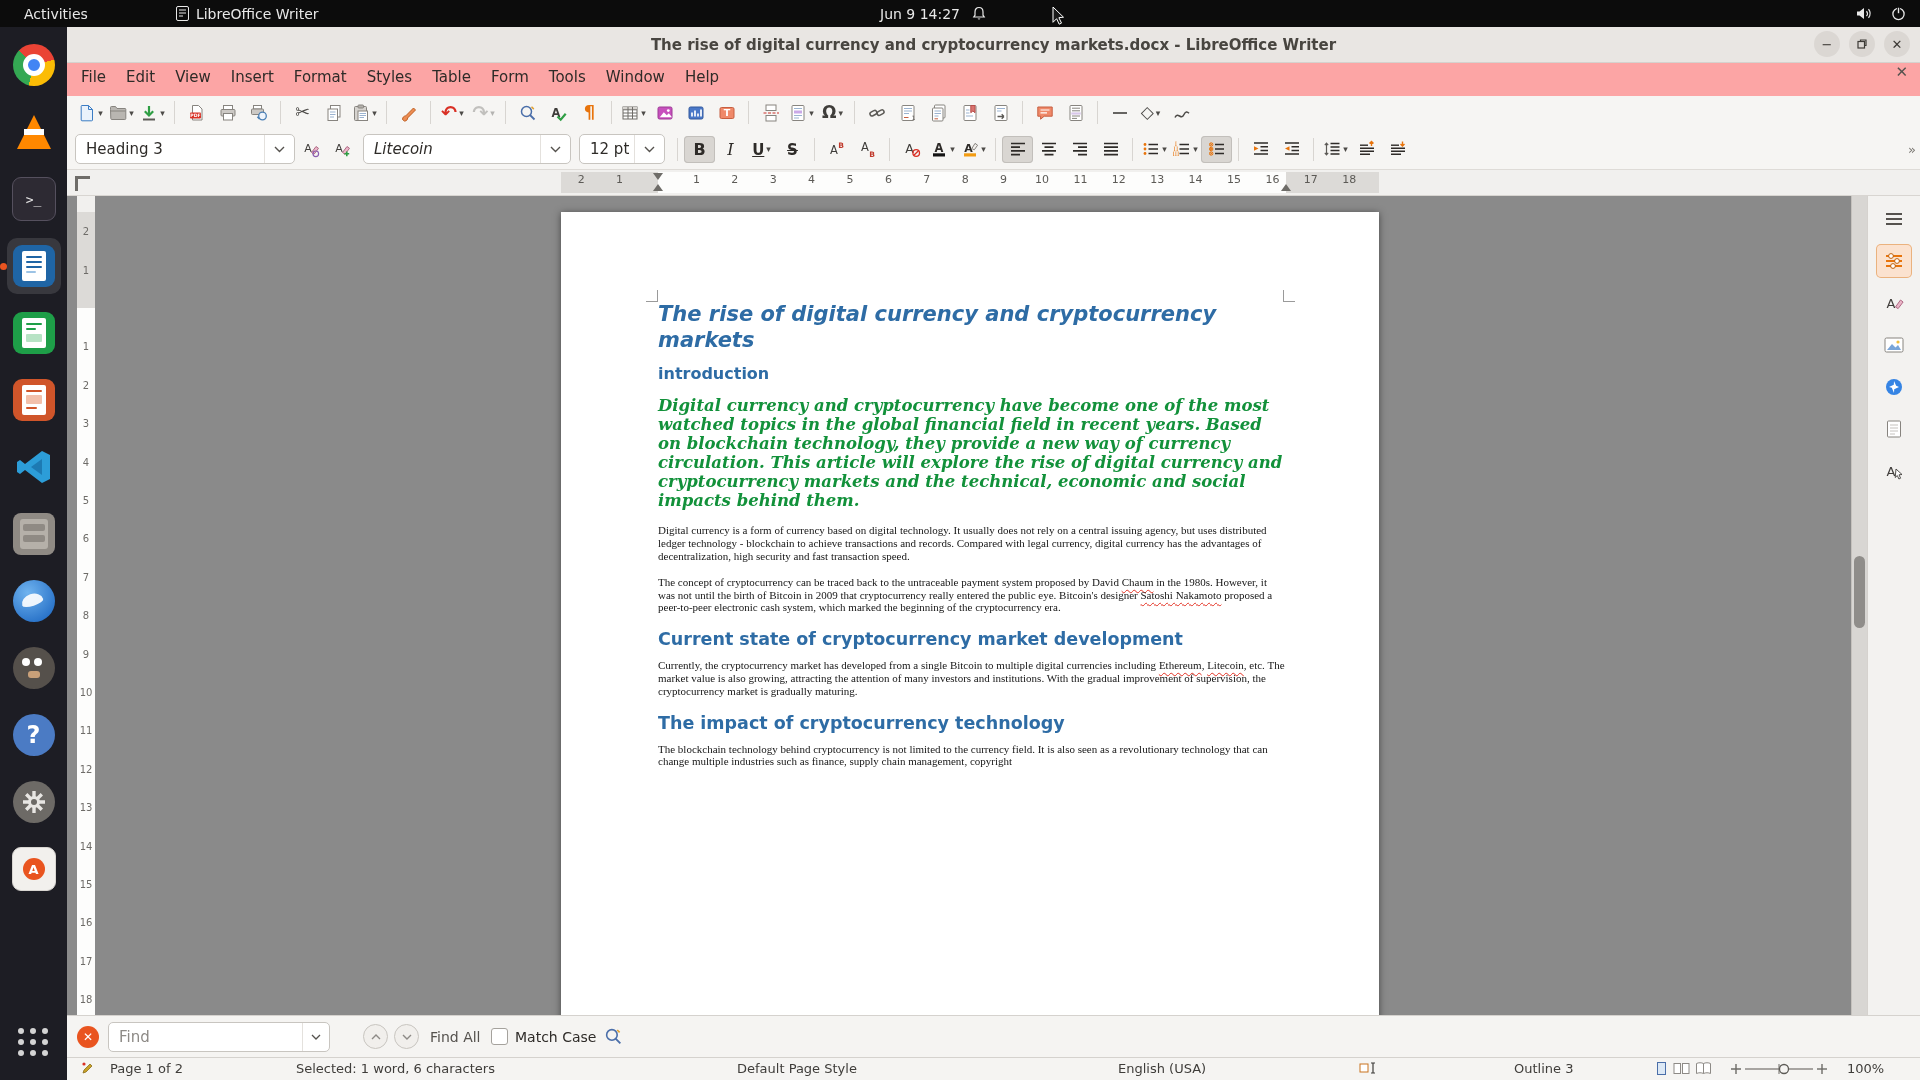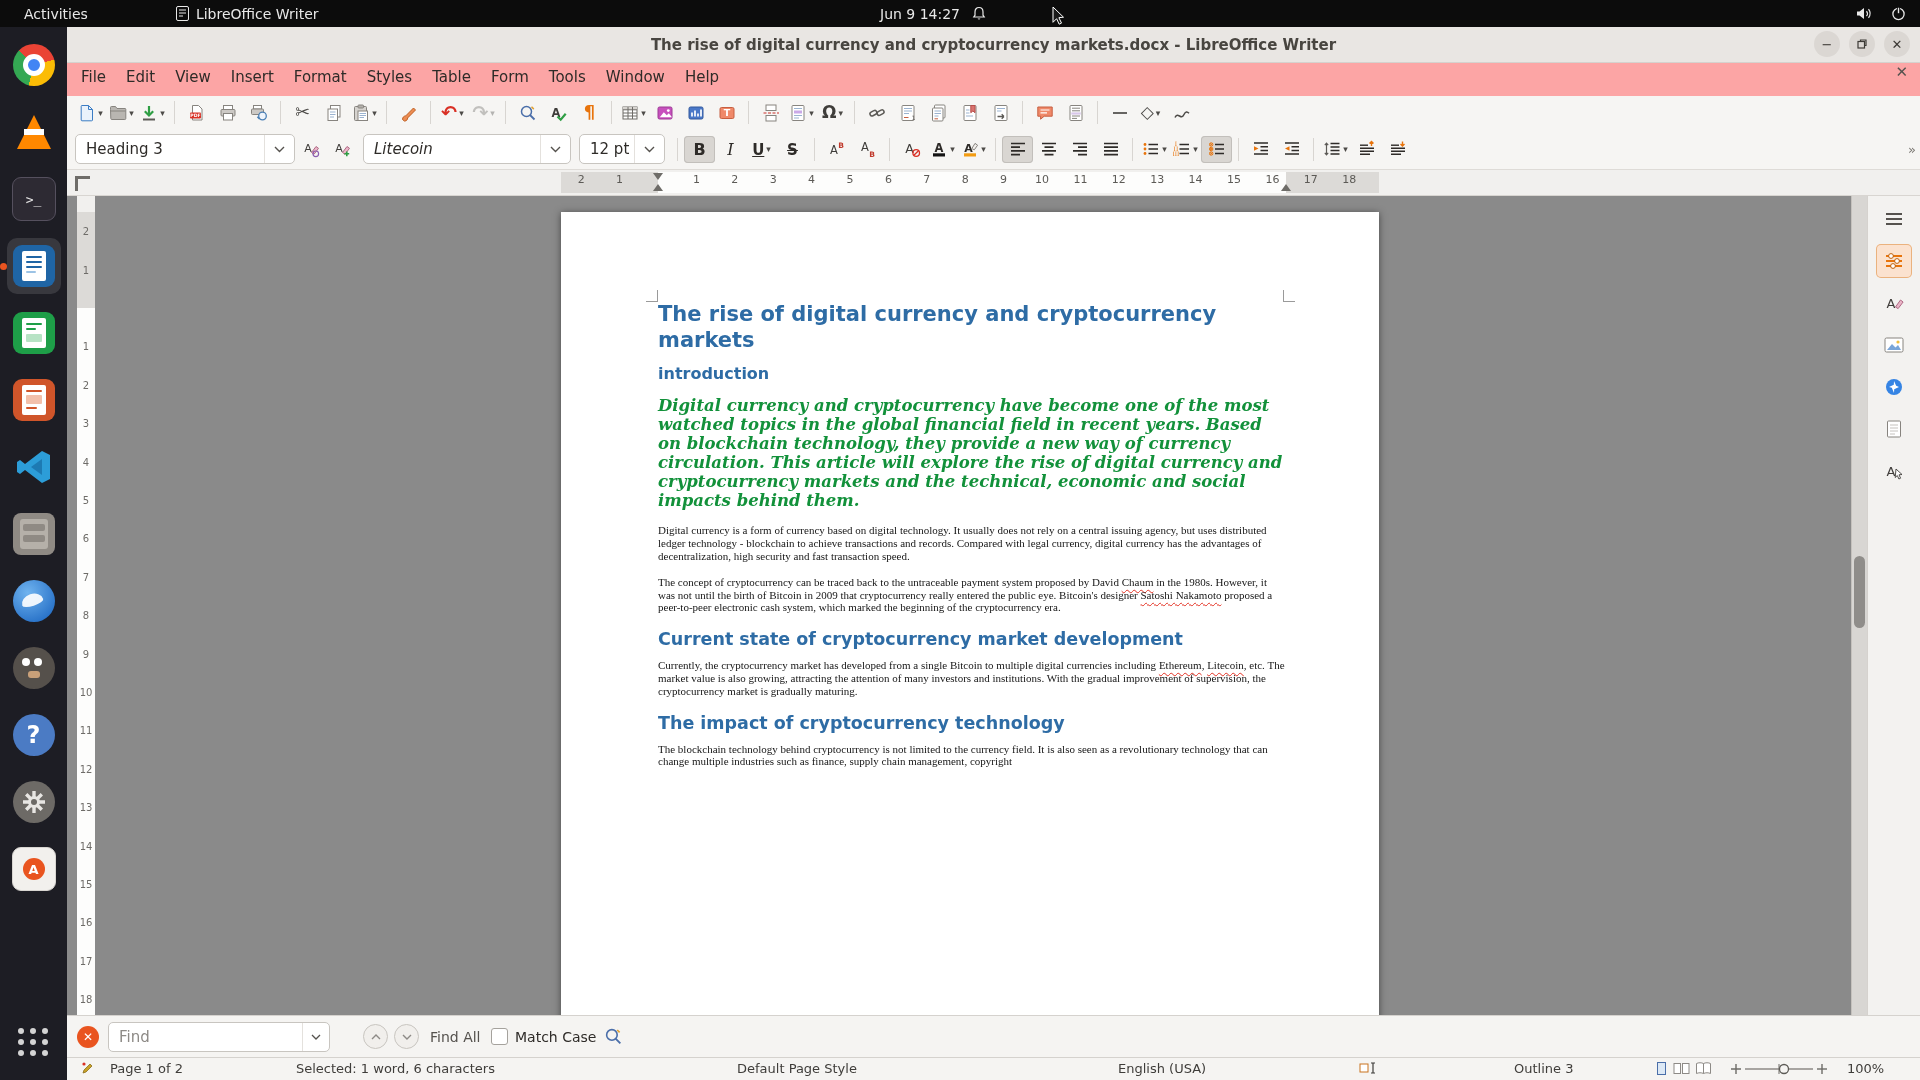--- a/index.html
+++ b/index.html
@@ -53,21 +53,21 @@
   .ind-marker{position:absolute;width:0;height:0;}
   
   #content{flex:1 1 auto;position:relative;background:#8a8a8a;overflow:hidden;}
   #vruler{position:absolute;left:10px;top:0;bottom:0;width:18px;background:#f1f0ee;font-size:10px;color:#6e6c68;z-index:3;}
   #vruler-page{position:absolute;left:0;top:16px;width:18px;height:810px;background:#dcdad7;}
   #vruler-text{position:absolute;left:0;top:96px;width:18px;height:714px;background:#fdfdfc;}
   .vnum{position:absolute;left:50%;transform:translate(-50%,-50%);}
   #page{position:absolute;left:494px;top:16px;width:818px;height:1100px;background:#fff;box-shadow:0 1px 7px rgba(0,0,0,.5);}
   .cropmark{position:absolute;width:11px;height:11px;}
   #doc-text{position:absolute;left:97px;top:89px;width:628px;color:#161616;}
-  .doc-h1{font-family:"DejaVu Sans",sans-serif;font-weight:bold;font-size:21px;line-height:1.25;color:#2e6ca5;margin:0 0 10px 0;}
+  .doc-h1{font-family:"DejaVu Sans",sans-serif;font-weight:bold;font-size:21px;line-height:1.25;color:#2e6ca5;margin:0 0 10px 0;font-style:italic;}
   .doc-h2s{font-family:"DejaVu Sans",sans-serif;font-weight:bold;font-size:16px;color:#2e6ca5;margin:0 0 13px 0;}
   .doc-quote{font-family:"DejaVu Serif",serif;font-weight:bold;font-style:italic;font-size:16.5px;line-height:1.16;color:#12913a;margin:0 0 14px 0;}
   .doc-h2{font-family:"DejaVu Sans",sans-serif;font-weight:bold;font-size:17.5px;color:#2e6ca5;margin:15px 0 10px 0;}
   .doc-p{font-family:Liberation Serif, serif;font-size:11px;line-height:1.165;margin:0 0 13px 0;}
   .sq{text-decoration:underline;text-decoration-style:wavy;text-decoration-color:#e33022;text-decoration-thickness:1px;text-underline-offset:3px;}
   .selword{background:#f4a55e;box-shadow:0 0 0 1px #c9731f;color:#141414;}
   #vscroll{position:absolute;right:53px;top:0;bottom:0;width:15px;background:#d8d6d3;border-left:1px solid #c4c1bd;z-index:2;}
   #vthumb{position:absolute;left:2px;top:360px;width:11px;height:72px;border-radius:6px;background:#8f8d8a;}
   
   #sidebar{position:absolute;right:0;top:0;bottom:0;width:53px;background:#f3f2f0;border-left:1px solid #d5d2ce;display:flex;flex-direction:column;align-items:center;padding-top:6px;box-sizing:border-box;z-index:4;}

